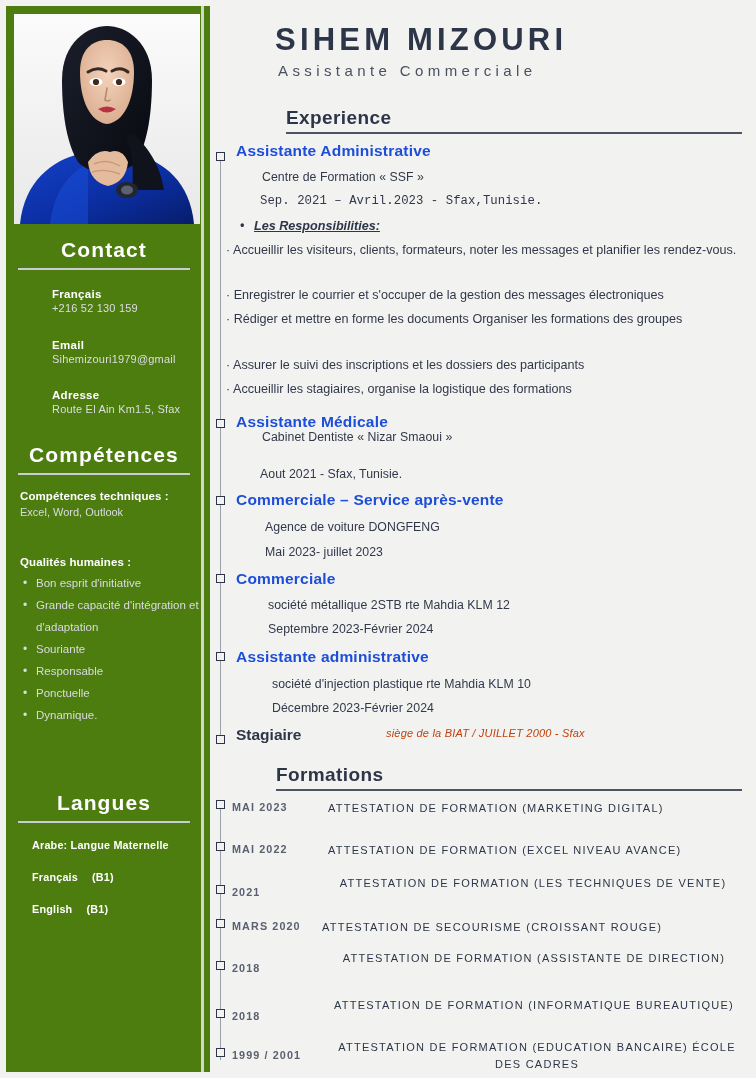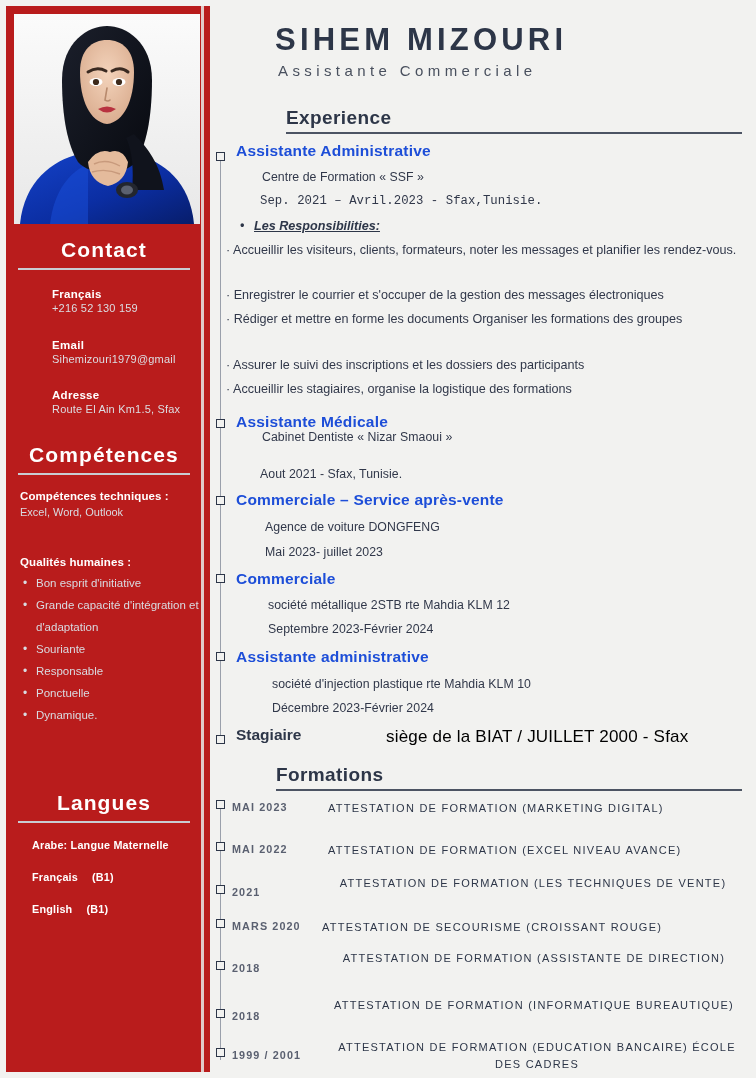--- a/index.html
+++ b/index.html
@@ -15,21 +15,21 @@
     width:756px;
     height:1078px;
     background:#f2f2f0;
   }
 
   
   .sidebar {
     position:absolute;
     left:6px; top:6px;
     width:204px; height:1066px;
-    background:#b91c1c;
+    background:#4d7c0f;
     padding:0;
   }
   .sidebar-inner-edge {
     position:absolute;
     right:6px; top:0;
     width:3px; height:1066px;
     background:#e9e9e7;
     opacity:.85;
   }
   .photo-frame {
@@ -183,23 +183,24 @@
     line-height:21px;
   }
   .stag-title {
     position:absolute;
     font-size:15.5px;
     font-weight:bold;
     color:#2d3648;
   }
   .stag-detail {
     position:absolute;
-    font-size:17px;
-    color:#000000;
+    font-size:11px;
+    color:#c2410c;
     letter-spacing:.2px;
+    font-style:italic;
   }
 
   
   .fm-date {
     position:absolute;
     left:22px;
     width:95px;
     font-size:10.8px;
     font-weight:bold;
     color:#5a6070;

